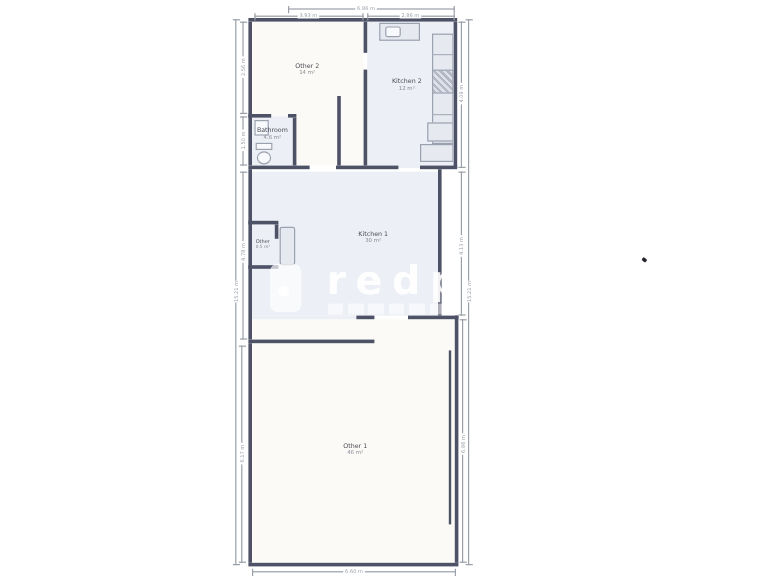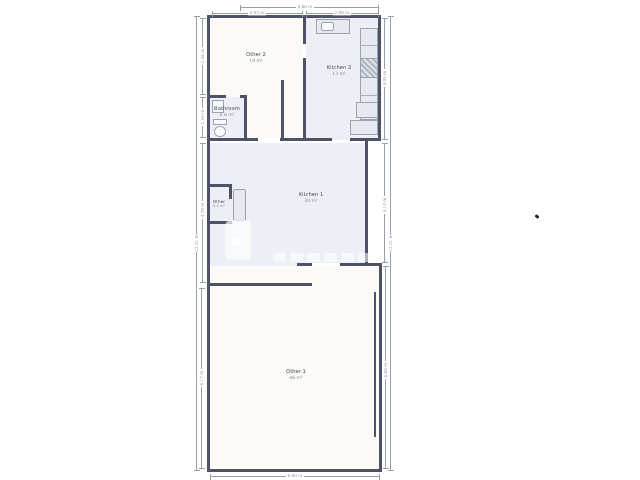--- a/index.html
+++ b/index.html
@@ -142,18 +142,19 @@
   <div class="dimv" style="left:384px;top:143px;height:120px"></div>
   <div class="dlabv" style="left:370px;top:201px">4.13 m</div>
   <div class="dimv" style="left:385px;top:266px;height:203px"></div>
   <div class="dlabv" style="left:371px;top:366px">6.86 m</div>
   <div class="dimv" style="left:390px;top:16px;height:455px"></div>
   <div class="dlabv" style="left:376px;top:239px">15.21 m</div>
 
   <div class="abs" style="left:225px;top:216px;width:156px;height:50px;overflow:hidden">
     <div class="wm-logo" style="left:0;top:4px;width:26px;height:40px"></div>
     <div class="wm-dot" style="left:7px;top:22px;width:9px;height:9px"></div>
+    <div class="wm-text" style="left:47px;top:1px">redp</div>
     <div class="wm-sub" style="left:48px;top:37px;width:106px"></div>
   </div>
 
   <div class="stray" style="left:535px;top:215px;width:4px;height:3px"></div>
 
 </div>
 
 </body></html>

